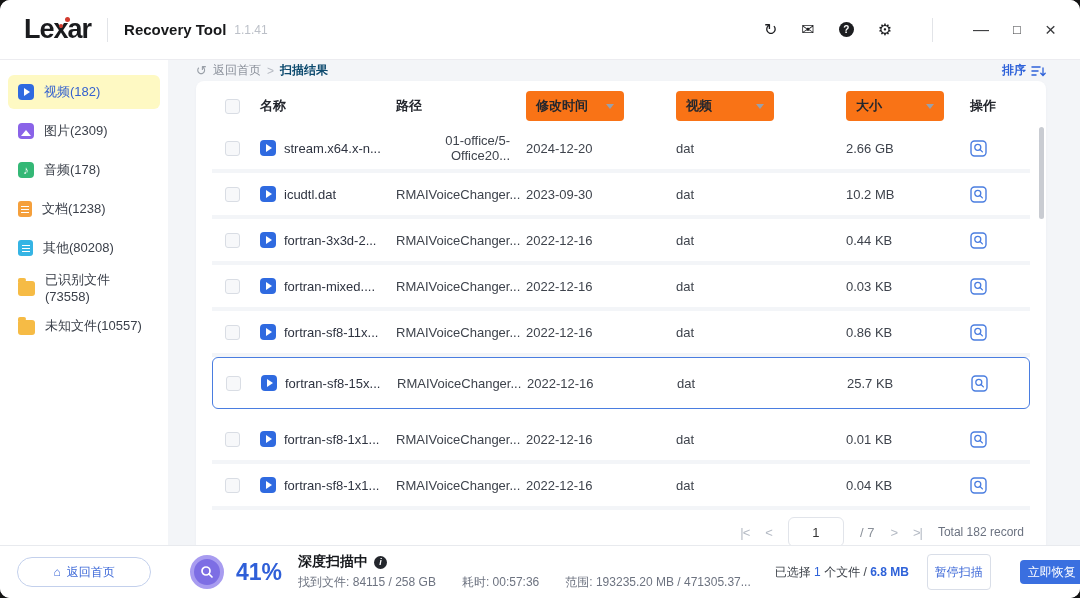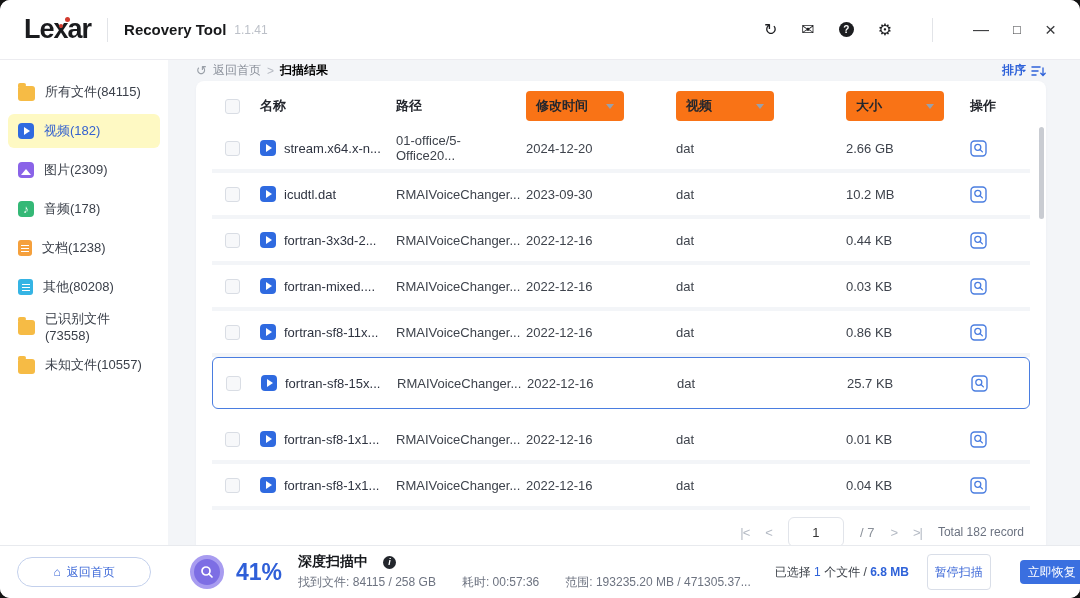--- a/index.html
+++ b/index.html
@@ -42,24 +42,24 @@
       linear-gradient(#fff 1.4px, transparent 1.4px) 0 0/8px 3px repeat-y; }
   .fi-other { background:#35b4e4; width:15px; height:16px; border-radius:3px; }
 
   
   .main { position:absolute; top:60px; left:168px; right:0; bottom:53px; display:flex; flex-direction:column; }
   .crumbs { height:38px; display:flex; align-items:center; justify-content:space-between; padding:2px 34px 0 28px; font-size:12px; }
   .crumb-left { display:flex; align-items:center; gap:6px; }
   .back-ic { color:#9aa0a8; font-size:13px; }
   .crumb-back { color:#8b919b; cursor:pointer; }
   .crumb-sep { color:#b6bac2; }
-  .crumb-cur { color:#000000; font-weight:bold; }
+  .crumb-cur { color:#0c4a6e; font-weight:bold; }
   .sort-box { display:flex; align-items:center; gap:5px; color:#2e62d9; font-size:12px; font-weight:bold; cursor:pointer; }
 
-  .card { flex:1; margin:2px 34px 6px 28px; background:#fff; border-radius:8px; position:relative; padding:4px 16px 0; display:flex; flex-direction:column; box-shadow:0 1px 3px rgba(40,60,100,.04); }
+  .card { flex:1; margin:2px 34px 6px 28px; background:#fff; border-radius:8px; position:relative; padding:4px 16px 0; display:flex; flex-direction:column; box-shadow:0 1px 3px rgba(40,60,100,.04);text-align:right; }
 
   .tgrid { display:grid; grid-template-columns:40px 130px 128px 148px 160px 140px 1fr; align-items:center; }
   .thead { height:42px; font-size:13px; font-weight:bold; color:#23262d; }
   .cell { display:flex; align-items:center; min-width:0; }
   .c-cb { justify-content:center; }
   .c-name { padding-left:8px; gap:8px; }
   .c-path { padding-left:14px; }
   .c-date { padding-left:16px; }
   .c-type { padding-left:18px; }
   .c-size { padding-left:28px; }
@@ -82,21 +82,21 @@
   .scroll-thumb { position:absolute; right:2px; top:46px; width:5px; height:92px; background:#c9ccd2; border-radius:3px; }
 
   
   .footer { position:absolute; left:0; right:0; bottom:0; height:53px; background:#fff; border-top:1px solid #e8eaee; display:flex; align-items:center; z-index:5; }
   .f-left { width:168px; flex:none; display:flex; justify-content:center; }
   .back-home { width:134px; height:30px; border:1px solid #c3d0ec; border-radius:15px; display:flex; align-items:center; justify-content:center; gap:6px; color:#3f6ad8; font-size:12px; background:#fff; cursor:pointer; }
   .f-main { flex:1; display:flex; align-items:center; padding:0 20px 0 22px; gap:12px; }
   .prog-circ { width:34px; height:34px; border-radius:50%; background:#7d6ee4; border:4px solid #a89cf0; display:flex; align-items:center; justify-content:center; flex:none; }
   .prog-pct { font-size:23px; font-weight:bold; color:#2f5fd8; margin-right:4px; }
   .status-block { display:flex; flex-direction:column; gap:3px; }
-  .status-row1 { display:flex; align-items:center; gap:15px; font-size:14px; font-weight:bold; color:#17191d; }
+  .status-row1 { display:flex; align-items:center; gap:6px; font-size:14px; font-weight:bold; color:#17191d; }
   .info-circ { width:13px; height:13px; border-radius:50%; background:#23262c; color:#fff; font-size:9px; font-weight:bold; display:flex; align-items:center; justify-content:center; font-style:italic; }
   .status-row2 { display:flex; gap:26px; font-size:12px; color:#6d7380; white-space:nowrap; }
   .f-spacer { flex:1; }
   .selected-info { font-size:12px; color:#3c4149; white-space:nowrap; margin-right:6px; }
   .sel-blue { color:#2e62d9; }
   .sel-size { color:#2e62d9; font-weight:bold; }
   .btn-pause { width:64px; height:36px; border:1px solid #d9dee8; border-radius:4px; background:#fff; color:#3f6ad8; font-size:12px; cursor:pointer; font-family:inherit; }
   .btn-recover { width:64px; height:24px; border:none; border-radius:4px; background:#3a6fe0; color:#fff; font-size:12px; cursor:pointer; margin-left:17px; font-family:inherit; }
 </style>
 </head>
@@ -116,24 +116,20 @@
       <span class="tb-icon">⚙</span>
       <div class="tb-divider"></div>
       <span class="winctl">—</span>
       <span class="winctl max">□</span>
       <span class="winctl close">×</span>
     </div>
   </div>
 
   <div class="sidebar">
     <div>
-        <div class="sb-item">
-          <span class="fi fi-folder"></span>
-          <span>所有文件(84115)</span>
-        </div>
         <div class="sb-item active">
           <span class="fi fi-video"></span>
           <span>视频(182)</span>
         </div>
         <div class="sb-item">
           <span class="fi fi-image"></span>
           <span>图片(2309)</span>
         </div>
         <div class="sb-item">
           <span class="fi fi-audio"></span>

